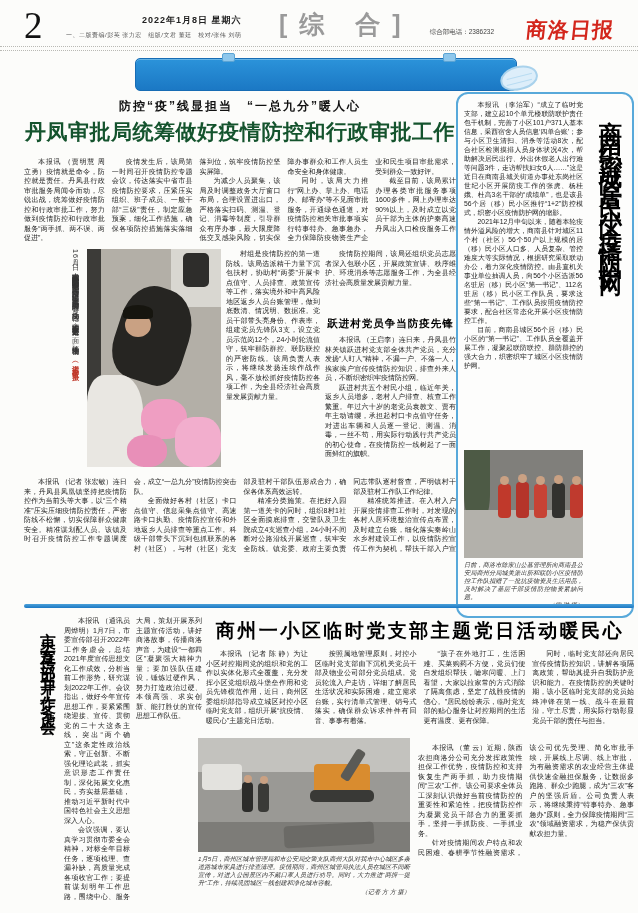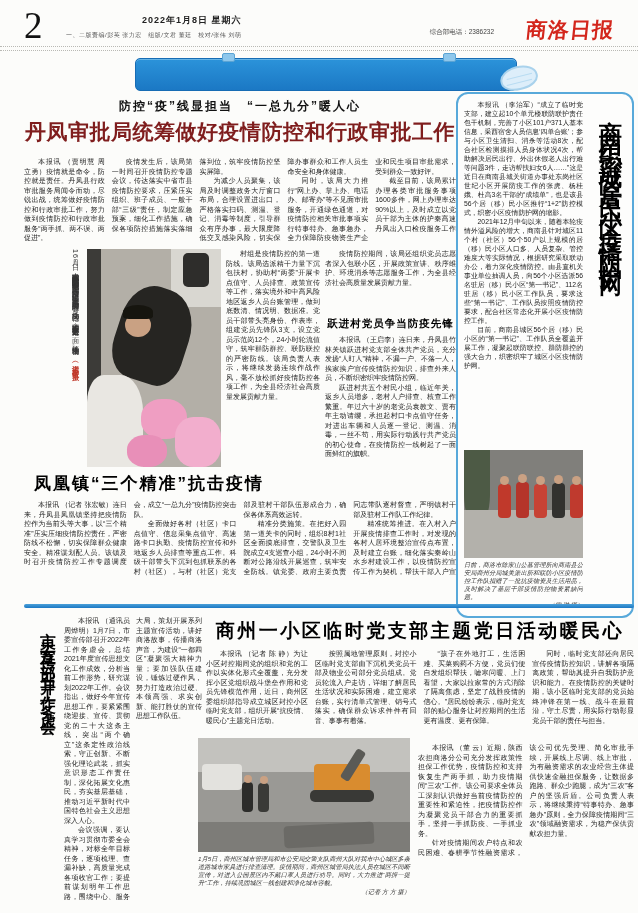--- a/index.html
+++ b/index.html
@@ -27,21 +27,21 @@
   .mask-body { position:absolute; left:6px; top:3px; width:38px; height:24px; background:#ddeefa; border:2px solid #a9d2ec; border-radius:50% 50% 46% 46%; transform:rotate(-14deg); }
   .mask-line { position:absolute; left:12px; width:26px; height:4px; border-bottom:1px solid #b8dcf2; transform:rotate(-14deg); }
 
   
   .body-txt p { font-size:7px; line-height:9.5px; text-align:justify; text-indent:2em; color:#222; }
   .multicol { column-fill:auto; overflow:hidden; }
 
   
   .lead { position:absolute; left:24px; top:98px; width:432px; }
   .kicker { text-align:center; font-size:12px; font-weight:bold; color:#111; letter-spacing:2px; }
-  .lead-headline { margin-top:3px; text-align:center; font-size:21px; font-weight:900; color:#7f1d1d; letter-spacing:.5px; }
+  .lead-headline { margin-top:3px; text-align:center; font-size:21px; font-weight:900; color:#14532d; letter-spacing:.5px; }
   .lead-body { margin-top:11px; height:88px; column-count:5; column-gap:7px; }
   .midrow { margin-top:4px; height:218px; display:flex; gap:5px; }
   .vcap { width:58px; height:100%; writing-mode:vertical-rl; font-size:7.2px; line-height:14px; text-align:justify; color:#333; letter-spacing:.5px; }
   .vcap .credit-red { color:#c0392b; font-weight:bold; }
   .photo { position:relative; overflow:hidden; background:#b3afa7; }
   .lead-photo { width:134px; height:100%; }
   .midcol { width:94px; height:100%; overflow:hidden; }
   .rightcol { flex:1; height:100%; display:flex; flex-direction:column; overflow:hidden; }
   .cont-top { height:62px; overflow:hidden; }
   .sub-headline { margin:6px 0 4px; text-align:center; font-size:10.5px; font-weight:900; letter-spacing:1px; color:#000; }
@@ -93,20 +93,21 @@
 <body>
 
 <div class="page">
 
   <div class="masthead">
     <div class="pageno">2</div>
     <div class="dateblock">
       <div class="dateline">2022年1月8日 星期六</div>
       <div class="credits">一、二版责编/彭英 张力宏　组版/文君 董廷　校对/张伟 刘萌</div>
     </div>
+    <div class="section-label">[综  合]</div>
     <div class="phone">综合部电话：2386232</div>
     <div class="paper-name">商洛日报</div>
   </div>
   <div class="dotrule"></div>
 
   <div class="banner">
     <div class="banner-tab tab-l"></div>
     <div class="banner-tab tab-r"></div>
     <div class="mask-icon">
       <div class="mask-body"></div>
@@ -149,21 +150,20 @@
         <div class="sub-headline">跃进村党员争当防疫先锋</div>
         <div class="sub-paras body-txt">
           <p>本报讯 （王启李）连日来，丹凤县竹林关镇跃进村党支部全体共产党员，充分发扬“人盯人”精神，不漏一户、不落一人，挨家挨户宣传疫情防控知识，排查外来人员，不断织密织牢疫情防控网。</p>
           <p>跃进村共五个村民小组，临近年关，返乡人员增多，老村人户排查、核查工作繁重。年过六十岁的老党员袁教文、贾有年主动请缨，承担起村口卡点值守任务，对进出车辆和人员逐一登记、测温、消毒，一丝不苟，用实际行动践行共产党员的初心使命，在疫情防控一线树起了一面面鲜红的旗帜。</p>
         </div>
       </div>
     </div>
   </div>
 
   <div class="fh">
-    <div class="fh-headline">凤凰镇“三个精准”抗击疫情</div>
     <div class="fh-body body-txt multicol">
       <p>本报讯 （记者 张宏敏）连日来，丹凤县凤凰镇坚持把疫情防控作为当前头等大事，以“三个精准”压实压细疫情防控责任，严密防线不松懈，切实保障群众健康安全。精准谋划配人员。该镇及时召开疫情防控工作专题调度会，成立“一总九分”疫情防控突击队。</p>
       <p>全面做好各村（社区）卡口点值守、信息采集点值守、高速路卡口执勤、疫情防控宣传和外地返乡人员排查等重点工作。科级干部带头下沉到包抓联系的各村（社区），与村（社区）党支部及驻村干部队伍形成合力，确保各体系高效运转。</p>
       <p>精准分类施策。在把好入园第一道关卡的同时，组织8村1社区全面摸底排查，交警队及卫生院成立4支巡查小组，24小时不间断对公路沿线开展巡查，筑牢安全防线。镇党委、政府主要负责同志带队逐村督查，严明镇村干部及驻村工作队工作纪律。</p>
       <p>精准统筹推进。在入村入户开展疫情排查工作时，对发现的各村人居环境整治宣传点布置，及时建立台账，细化落实秦岭山水乡村建设工作，以疫情防控宣传工作为契机，帮扶干部入户宣传科学防疫方法并开展政策解疑释惑工作，帮助群众解决实际问题，确保疫情防控与乡村振兴齐头并进。</p>
     </div>
   </div>
 
   <div class="rightbox">
     <div class="rb-left">

